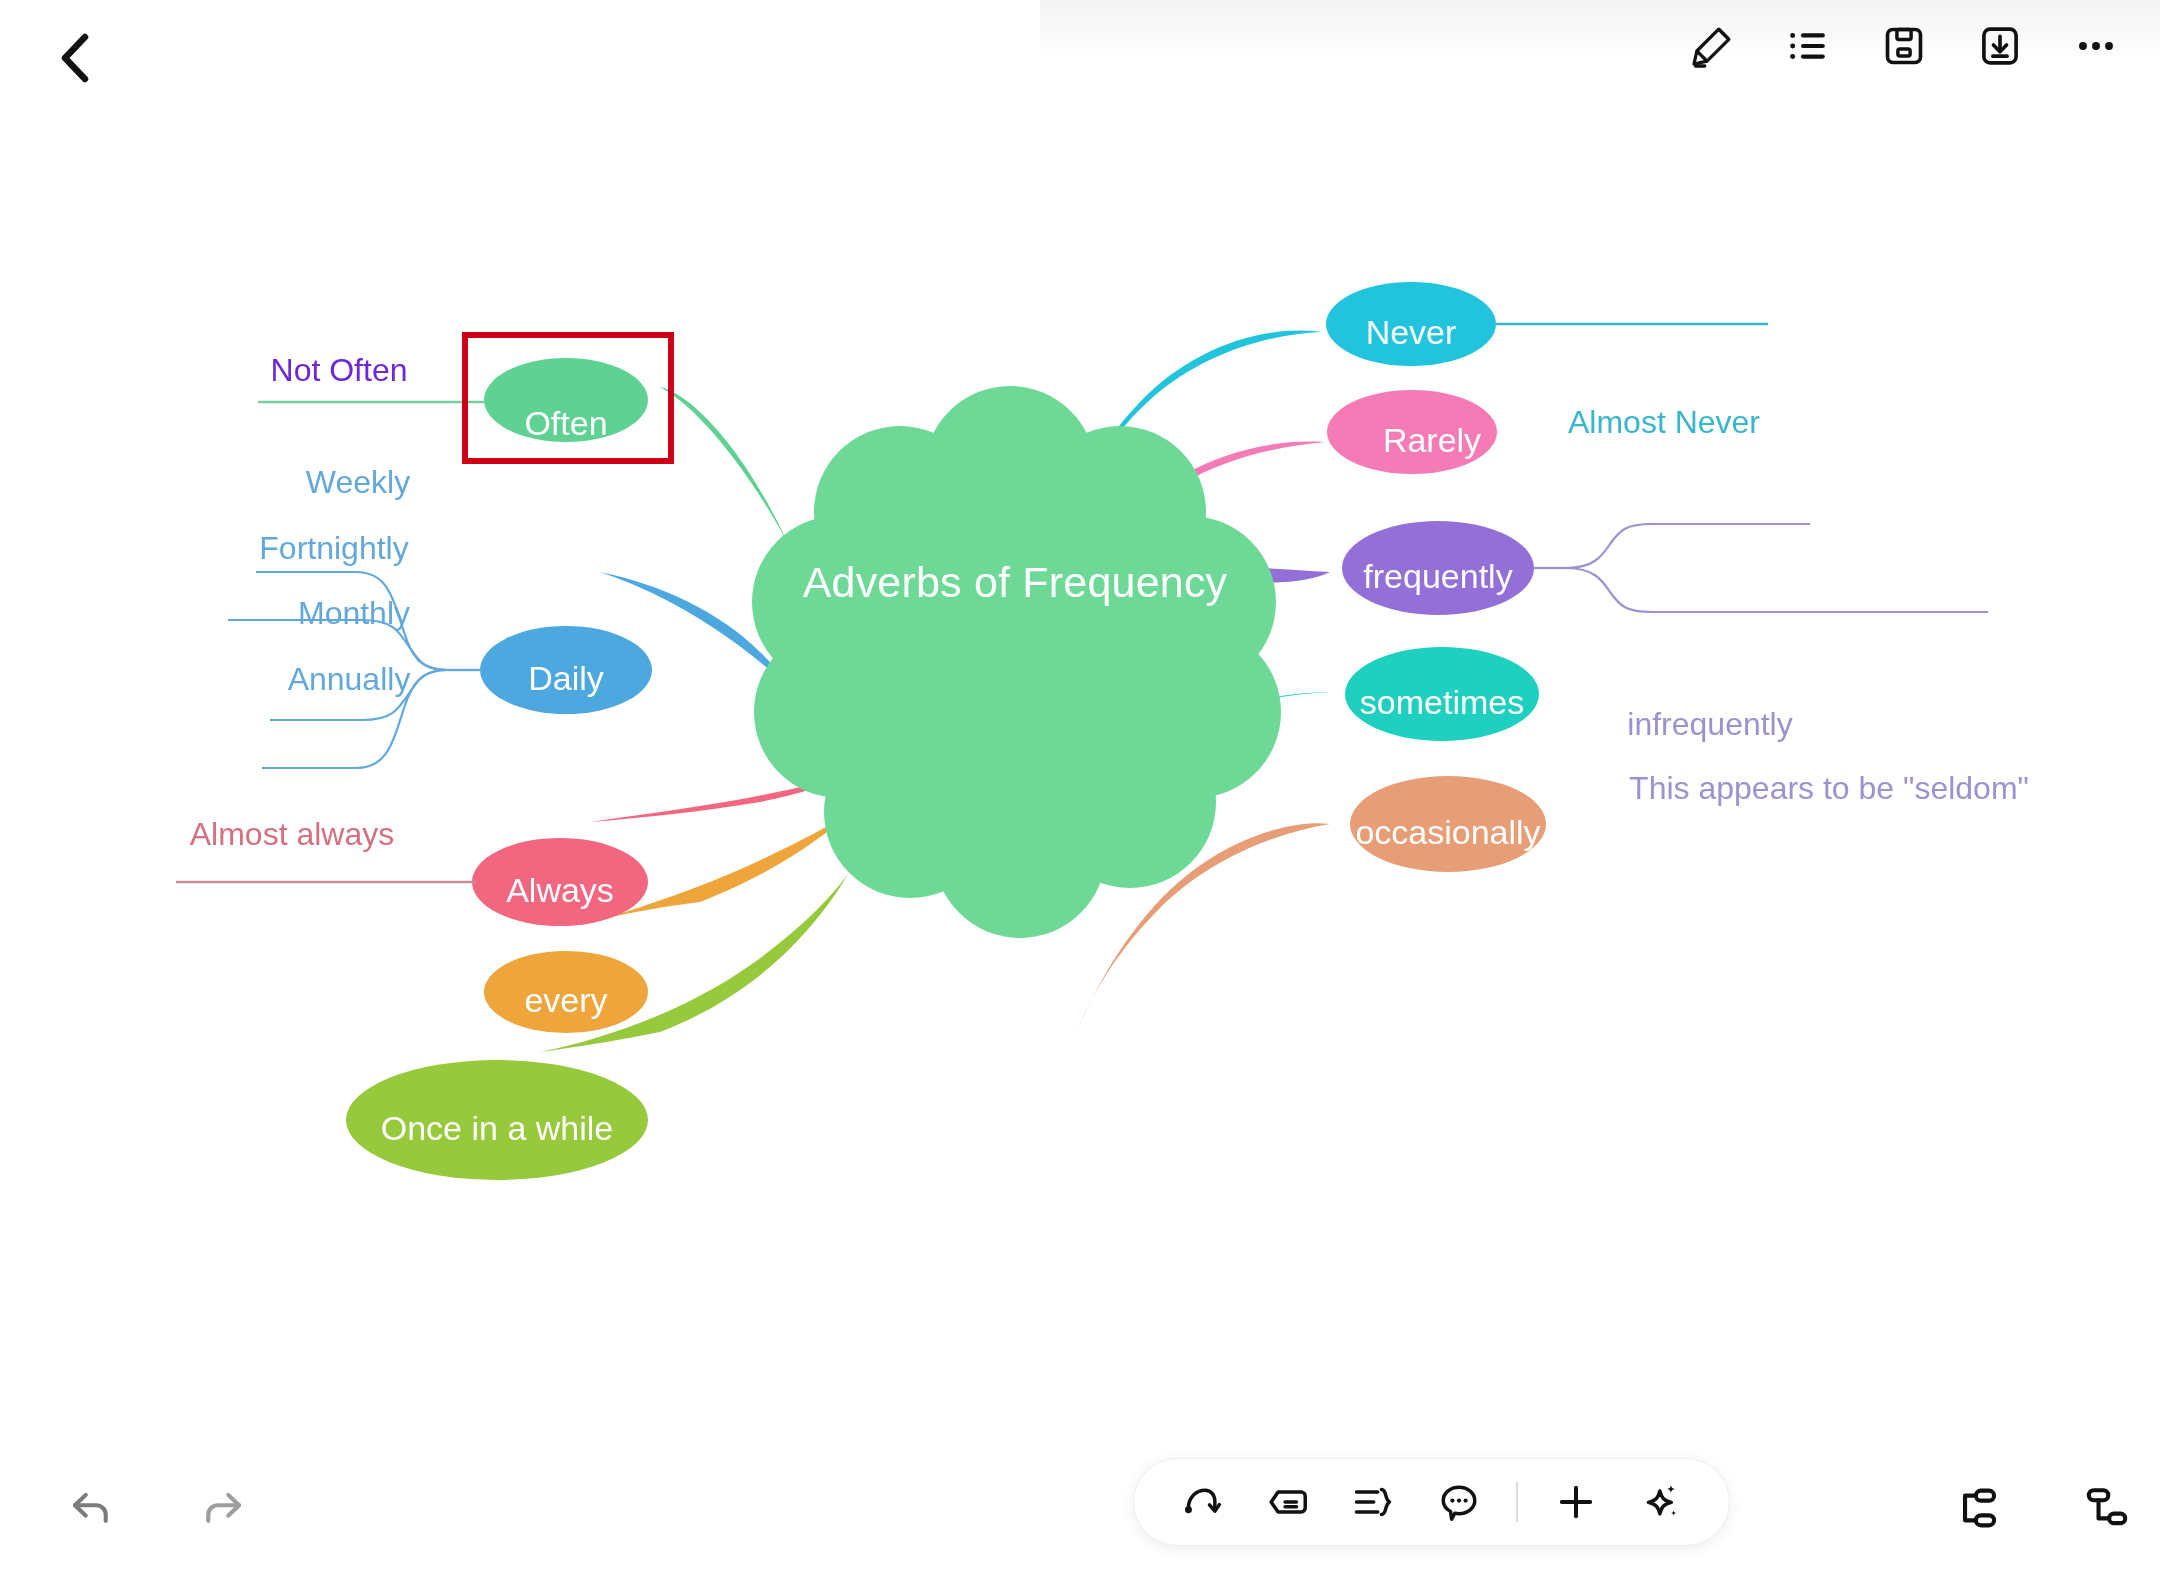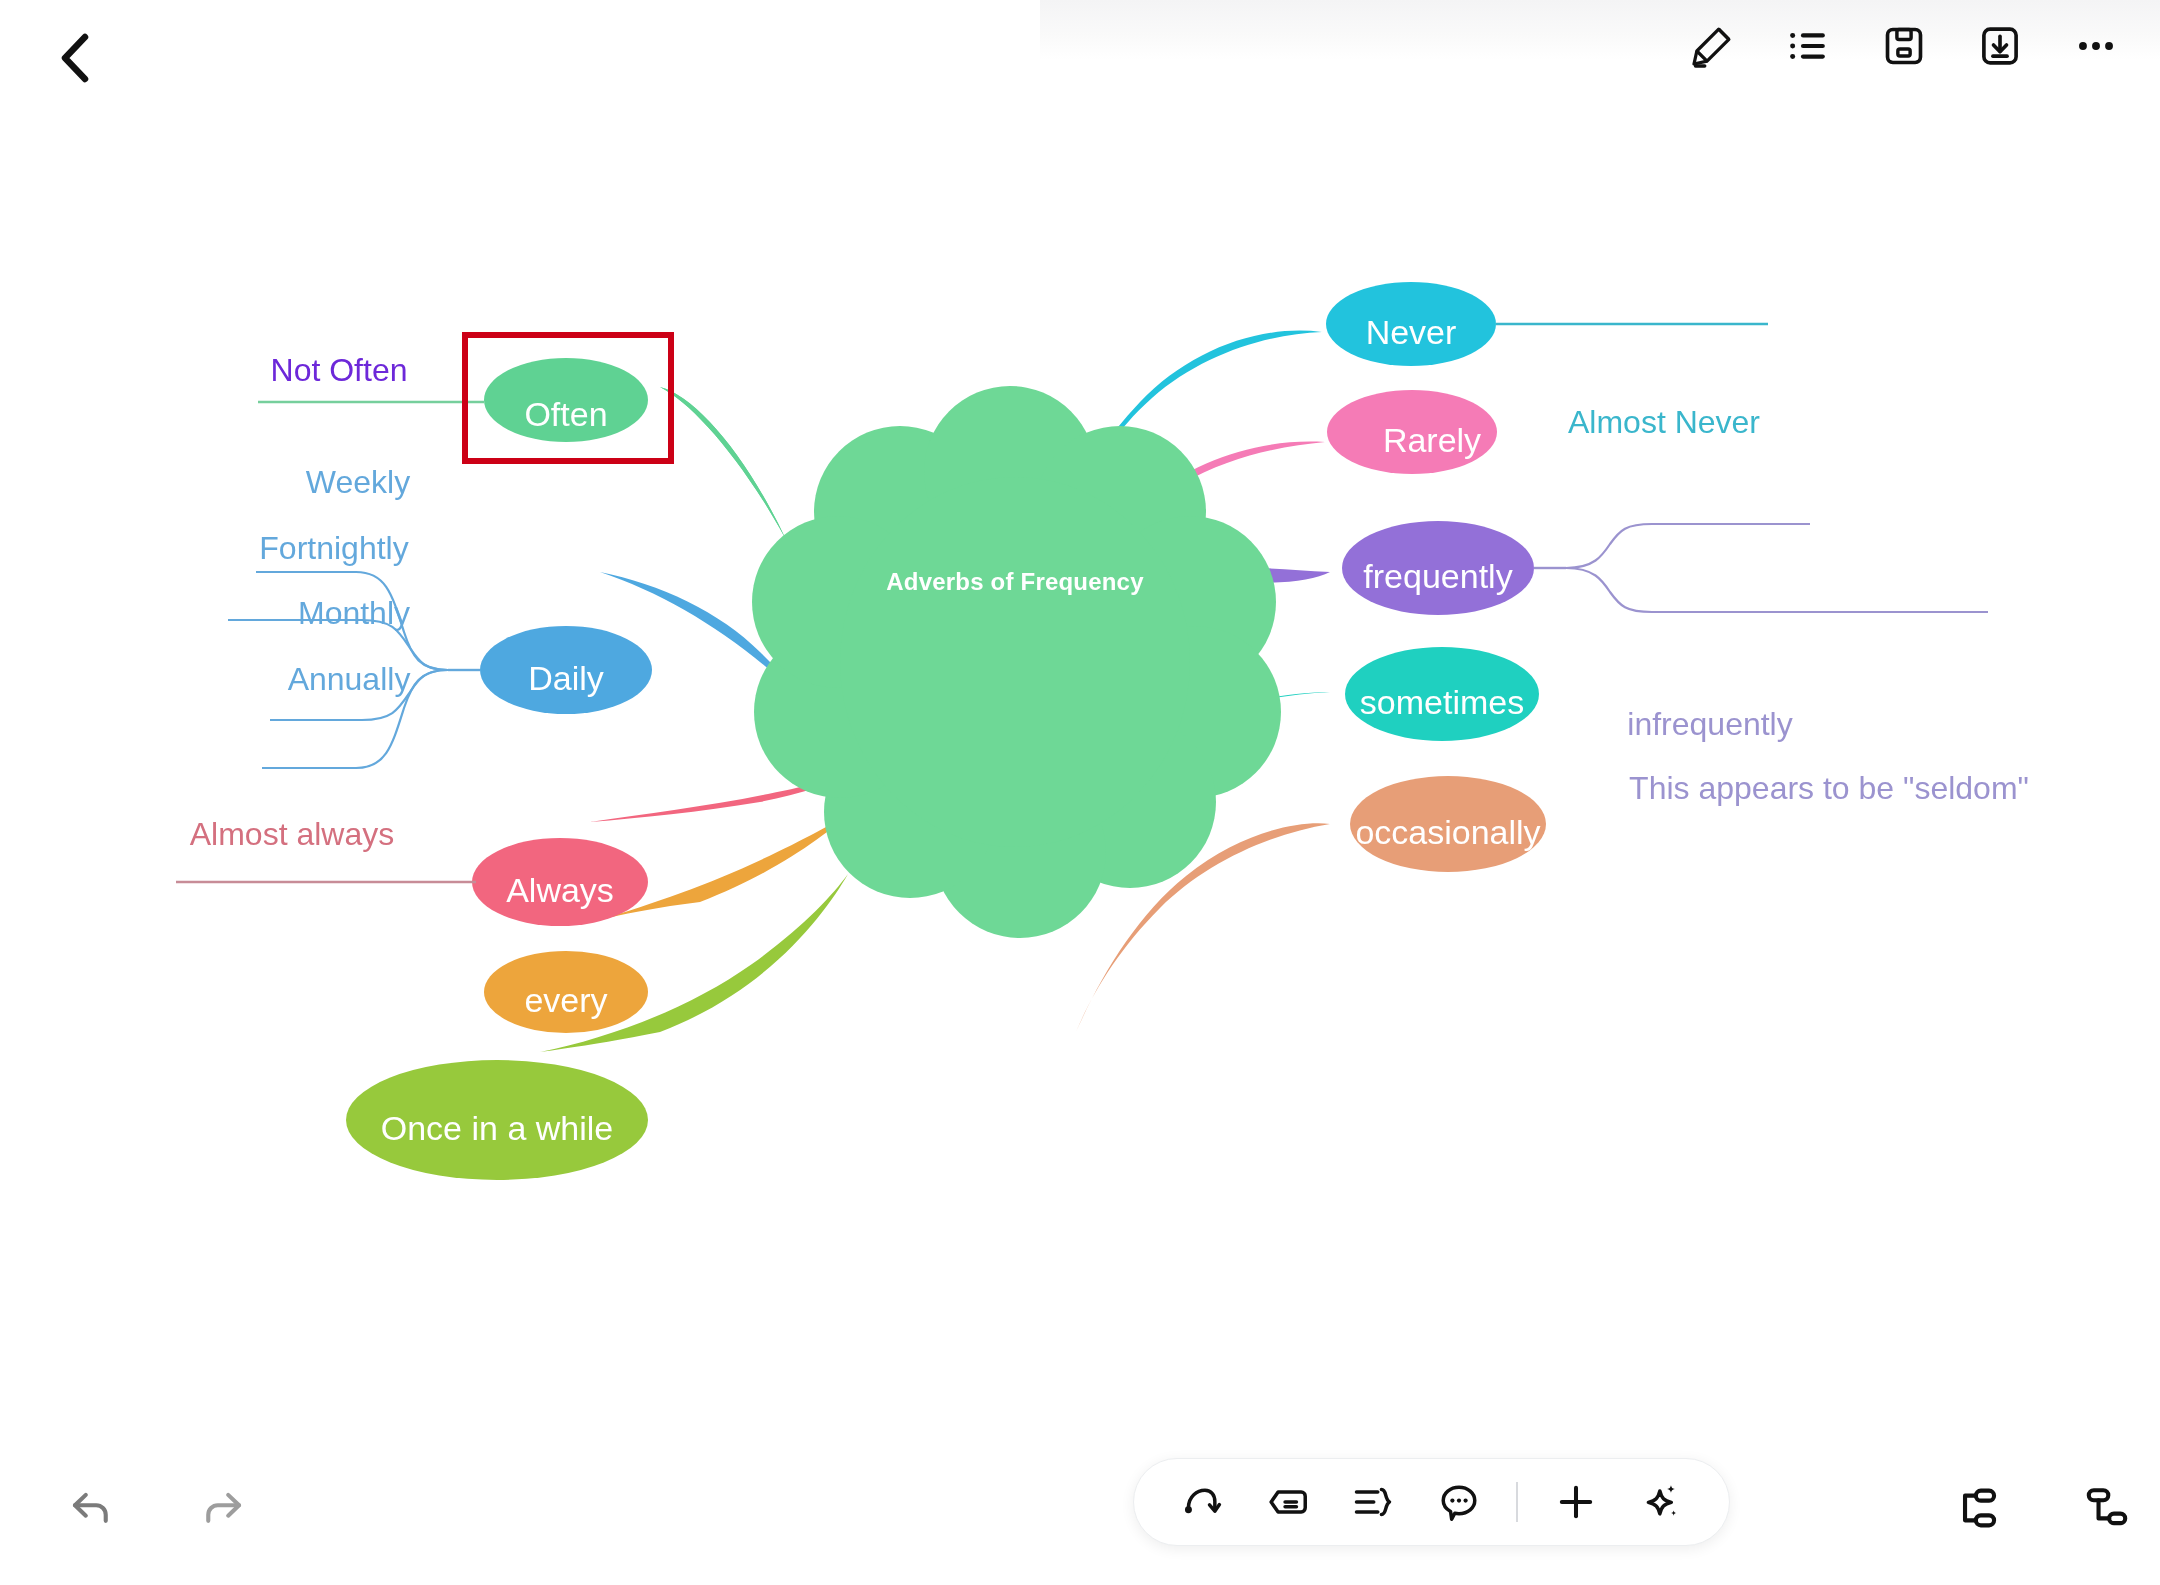--- a/index.html
+++ b/index.html
@@ -71,22 +71,22 @@
     position: absolute;
     color: #ffffff;
     font-size: 34px;
     font-family: "Liberation Sans", sans-serif;
     white-space: nowrap;
     transform: translate(-50%, -50%);
     pointer-events: none;
     margin-top: 8px;
   }
   .node-label.center {
-    font-weight: bold;
-    font-size: 24px;
+    font-weight: normal;
+    font-size: 43px;
     letter-spacing: .2px;
   }
   .sub-label {
     position: absolute;
     font-size: 32px;
     font-family: "Liberation Sans", sans-serif;
     white-space: nowrap;
     transform: translate(-50%, -50%);
     pointer-events: none;
   }
@@ -285,21 +285,21 @@
 
       <path d="M 1496 212 L 1768 212" stroke="#3ab6cc" stroke-width="2.4" fill="none"></path>
 
       <path d="M 1534 456 L 1566 456" stroke="#9b93cf" stroke-width="2.4" fill="none"></path>
       <path d="M 1566 456 C 1594 456 1602 444 1610 432 C 1620 418 1626 412 1652 412 L 1810 412" stroke="#9b93cf" stroke-width="2.2" fill="none"></path>
       <path d="M 1566 456 C 1594 456 1602 468 1610 480 C 1620 494 1626 500 1652 500 L 1988 500" stroke="#9b93cf" stroke-width="2.2" fill="none"></path>
     </svg>
 
     <div class="node-label center" style="left:1015px; top:462px;">Adverbs of Frequency</div>
 
-    <div class="node-label" style="left:566px; top:294px;text-align:right;">Often</div>
+    <div class="node-label" style="left:566px; top:303px;text-align:right;">Often</div>
     <div class="node-label" style="left:566px; top:558px;">Daily</div>
     <div class="node-label" style="left:560px; top:770px;">Always</div>
     <div class="node-label" style="left:566px; top:880px;">every</div>
     <div class="node-label" style="left:497px; top:1008px;">Once in a while</div>
 
     <div class="node-label" style="left:1411px; top:212px;">Never</div>
     <div class="node-label" style="left:1432px; top:320px;">Rarely</div>
     <div class="node-label" style="left:1438px; top:456px;">frequently</div>
     <div class="node-label" style="left:1442px; top:582px;">sometimes</div>
     <div class="node-label" style="left:1448px; top:712px;">occasionally</div>

